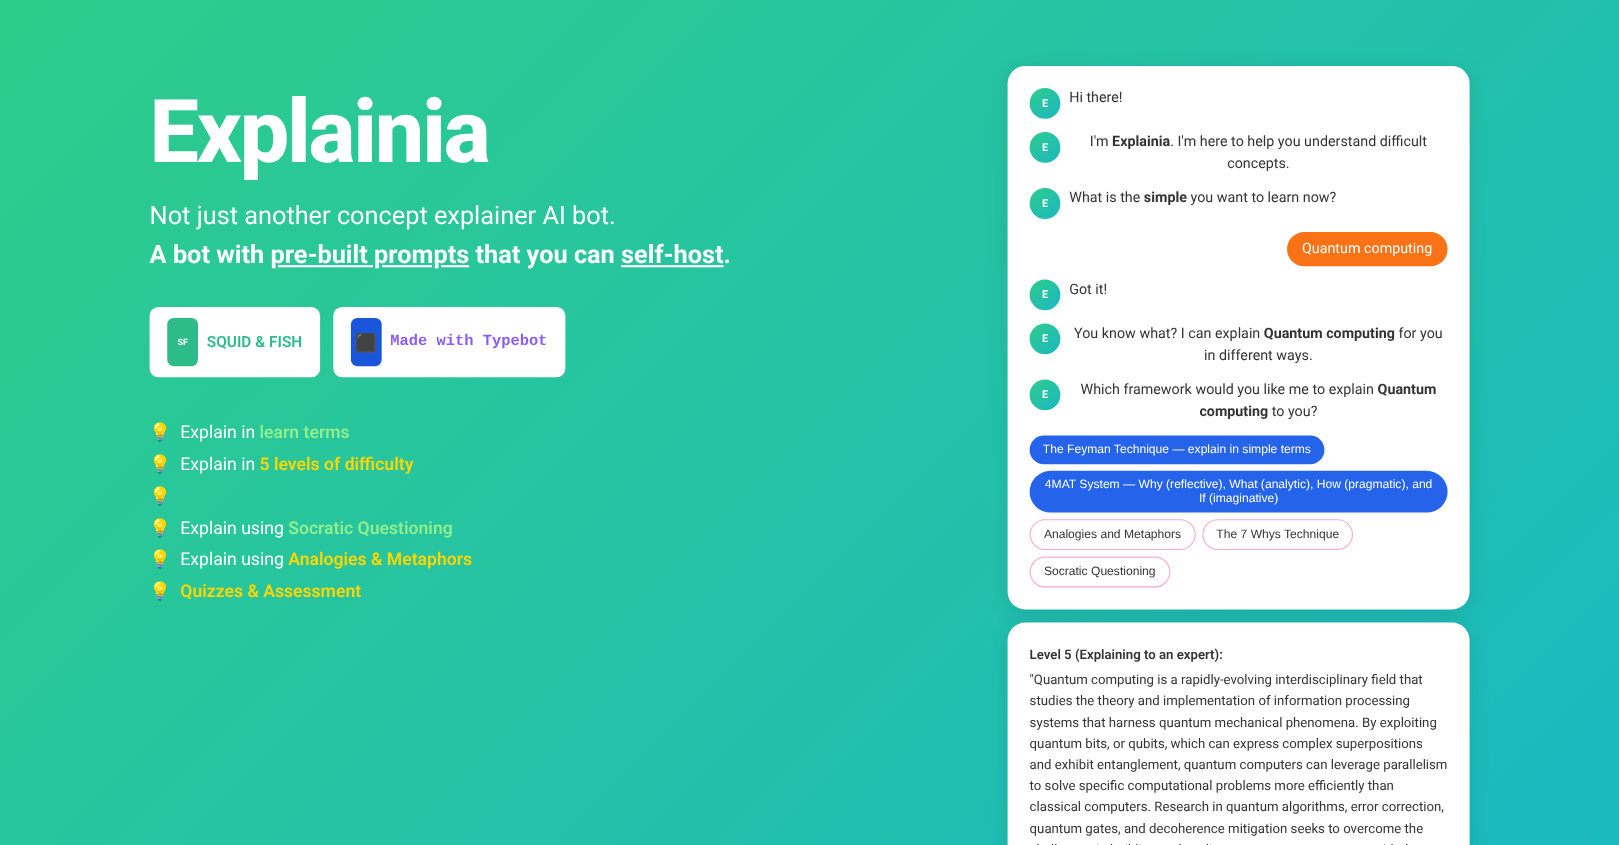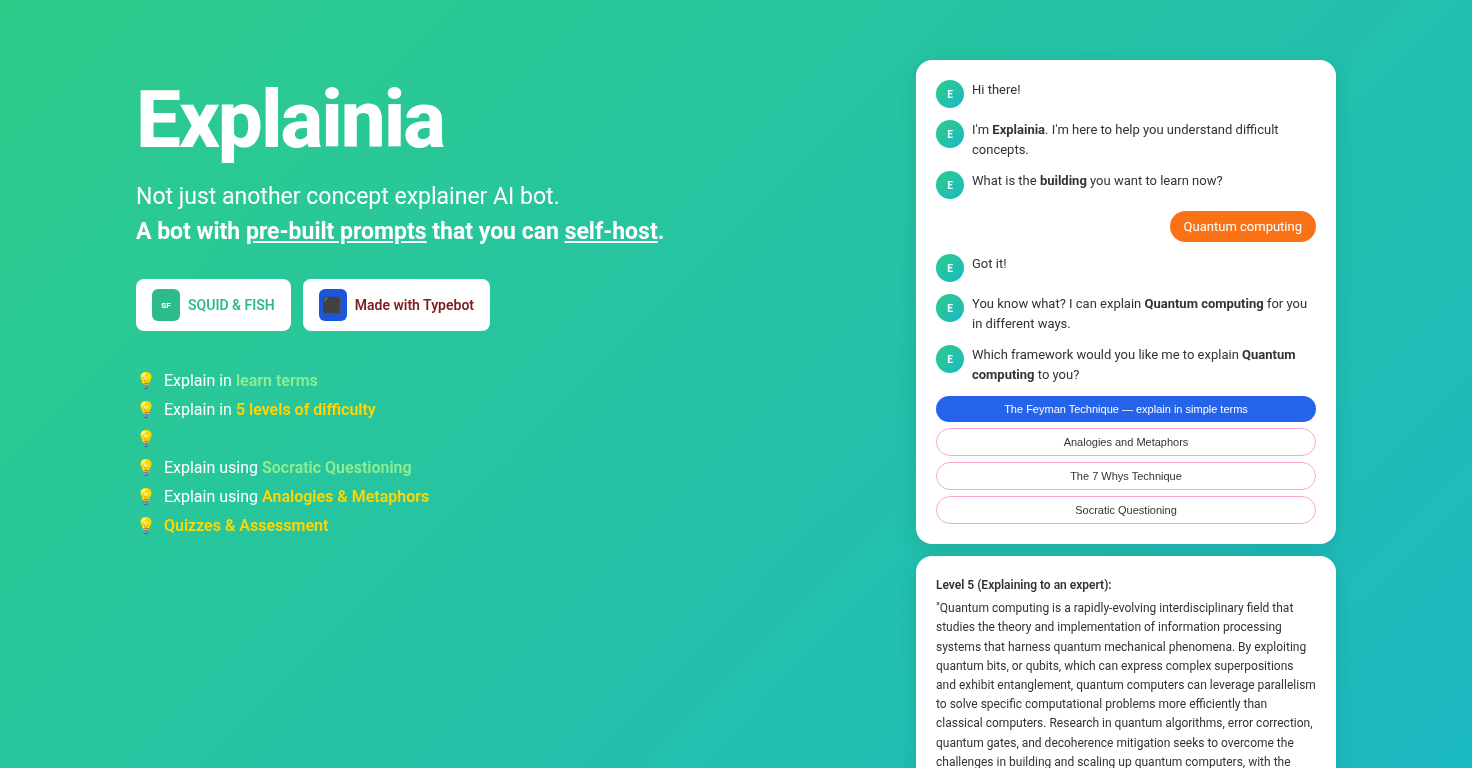--- a/index.html
+++ b/index.html
@@ -68,26 +68,27 @@
       gap: 8px;
       font-size: 14px;
       font-weight: 600;
     }
 
     .badge-squid {
       color: #2dbb8a;
     }
 
     .badge-typebot {
-      color: #7f1d1d;
+      color: #8b5cf6;
+      font-family: Liberation Mono, monospace;
     }
 
     .badge-icon {
       width: 28px;
-      height: 32px;
+      height: 44px;
       border-radius: 6px;
       display: flex;
       align-items: center;
       justify-content: center;
     }
 
     .badge-icon-squid {
       background: #2dbb8a;
       color: white;
       font-size: 10px;
@@ -156,20 +157,21 @@
       align-items: center;
       justify-content: center;
       font-size: 10px;
       color: white;
       font-weight: bold;
     }
 
     .chat-bubble-bot {
       color: #333;
       line-height: 1.5;
+      text-align: center;
     }
 
     .chat-bubble-bot strong { font-weight: 700; }
 
     .chat-bubble-user {
       display: flex;
       justify-content: flex-end;
       margin-bottom: 12px;
     }
 
@@ -179,21 +181,20 @@
       padding: 8px 14px;
       border-radius: 20px;
       font-size: 13px;
     }
 
     .chat-buttons {
       display: flex;
       flex-wrap: wrap;
       gap: 6px;
       margin-top: 8px;
-      flex-direction: column;
     }
 
     .chat-btn {
       padding: 7px 12px;
       border-radius: 20px;
       font-size: 11px;
       font-weight: 500;
       cursor: pointer;
       border: none;
     }
@@ -288,21 +289,21 @@
           </div>
           <div class="chat-message chat-message-bot">
             <div class="bot-avatar">E</div>
             <div class="chat-bubble-bot">
               I'm <strong>Explainia</strong>. I'm here to help you understand difficult concepts.
             </div>
           </div>
           <div class="chat-message chat-message-bot">
             <div class="bot-avatar">E</div>
             <div class="chat-bubble-bot">
-              What is the <strong>building</strong> you want to learn now?
+              What is the <strong>simple</strong> you want to learn now?
             </div>
           </div>
           <div class="chat-bubble-user">
             <div class="user-bubble">Quantum computing</div>
           </div>
           <div class="chat-message chat-message-bot">
             <div class="bot-avatar">E</div>
             <div class="chat-bubble-bot">Got it!</div>
           </div>
           <div class="chat-message chat-message-bot">
@@ -312,20 +313,21 @@
             </div>
           </div>
           <div class="chat-message chat-message-bot">
             <div class="bot-avatar">E</div>
             <div class="chat-bubble-bot">
               Which framework would you like me to explain <strong>Quantum computing</strong> to you?
             </div>
           </div>
           <div class="chat-buttons">
             <button class="chat-btn chat-btn-blue">The Feyman Technique — explain in simple terms</button>
+            <button class="chat-btn chat-btn-blue" style="width:100%;">4MAT System — Why (reflective), What (analytic), How (pragmatic), and If (imaginative)</button>
             <button class="chat-btn chat-btn-outline">Analogies and Metaphors</button>
             <button class="chat-btn chat-btn-outline">The 7 Whys Technique</button>
             <button class="chat-btn chat-btn-outline">Socratic Questioning</button>
           </div>
         </div>
 
         <div class="chat-window">
           <div class="chat-text-block">
             <div class="label">Level 5 (Explaining to an expert):</div>
             <div>"Quantum computing is a rapidly-evolving interdisciplinary field that studies the theory and implementation of information processing systems that harness quantum mechanical phenomena. By exploiting quantum bits, or qubits, which can express complex superpositions and exhibit entanglement, quantum computers can leverage parallelism to solve specific computational problems more efficiently than classical computers. Research in quantum algorithms, error correction, quantum gates, and decoherence mitigation seeks to overcome the challenges in building and scaling up quantum computers, with the potential to revolutionize industries like cryptography, optimization, and quantum simulation."</div>

